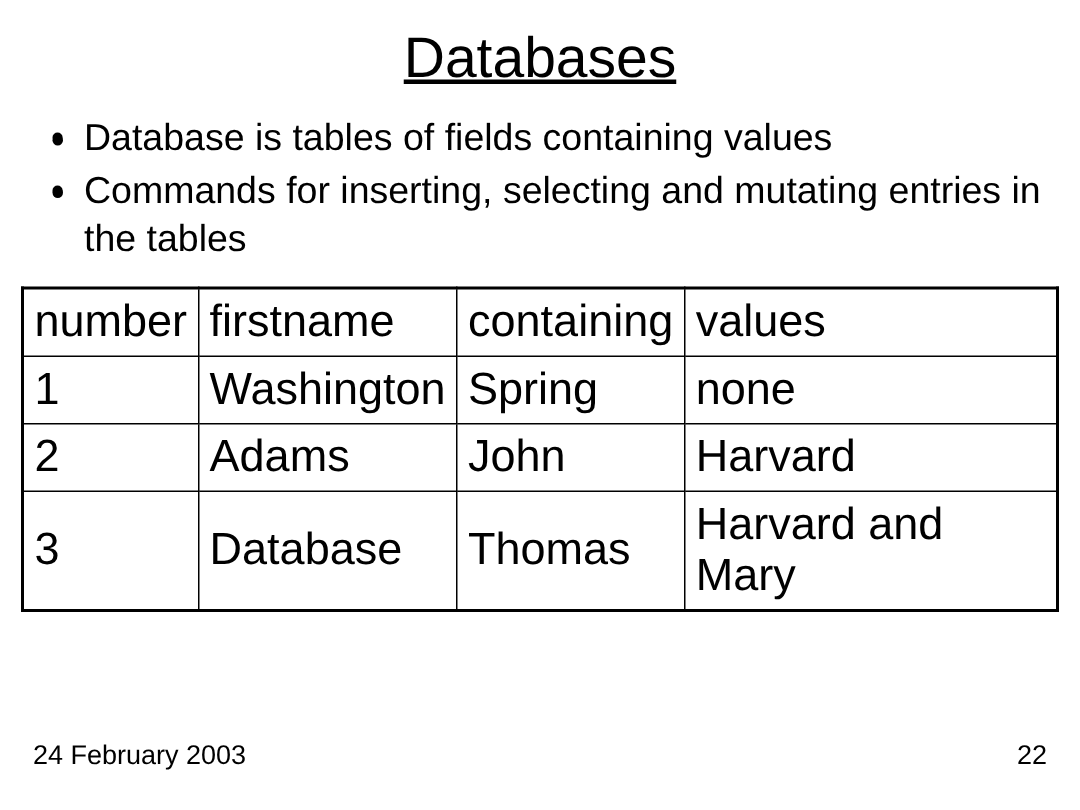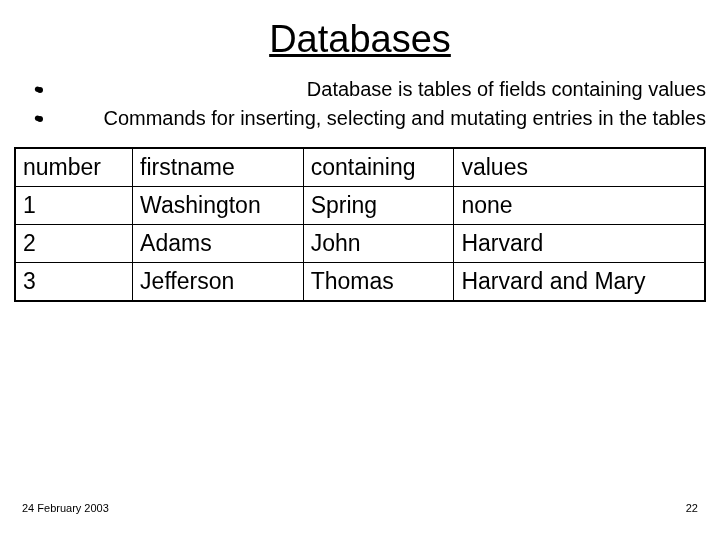--- a/index.html
+++ b/index.html
@@ -17,54 +17,53 @@
       font-size: 38px;
       font-weight: 400;
       margin-bottom: 16px;
       text-decoration: underline;
     }
     .bullets {
       padding-left: 42px;
       margin-bottom: 16px;
     }
     .bullet {
-      font-size: 20px;
+      font-size: 25px;
       line-height: 1.25;
       margin-bottom: 4px;
       position: relative;
-      text-align: right;
     }
     .bullet::before {
       content: "•";
       position: absolute;
       left: -22px;
       top: 0;
     }
     table {
       width: 100%;
       border-collapse: collapse;
       border: 2px solid #000;
-      font-size: 23px;
+      font-size: 30px;
       padding-left: 24px;
     }
     th, td {
       border: 1px solid #000;
       padding: 5px 7px;
       text-align: left;
       font-weight: 400;
     }
     .footer {
       position: absolute;
       bottom: 26px;
       left: 0;
       right: 0;
       display: flex;
       justify-content: space-between;
       padding: 0 22px;
-      font-size: 11px;
+      font-size: 18px;
       color: #000;
       gap: 26px;
     }
     .footer-center {
       position: absolute;
       left: 50%;
       transform: translateX(-50%);
     }
   </style>
 </head>
@@ -92,21 +91,21 @@
     <td>none</td>
   </tr>
   <tr>
     <td>2</td>
     <td>Adams</td>
     <td>John</td>
     <td>Harvard</td>
   </tr>
   <tr>
     <td>3</td>
-    <td>Jefferson</td>
+    <td>Database</td>
     <td>Thomas</td>
     <td>Harvard and Mary</td>
   </tr>
 </tbody>
   </table>
 
 <div class="footer">
   <span>24 February 2003</span>
   <span>22</span>
 </div>

